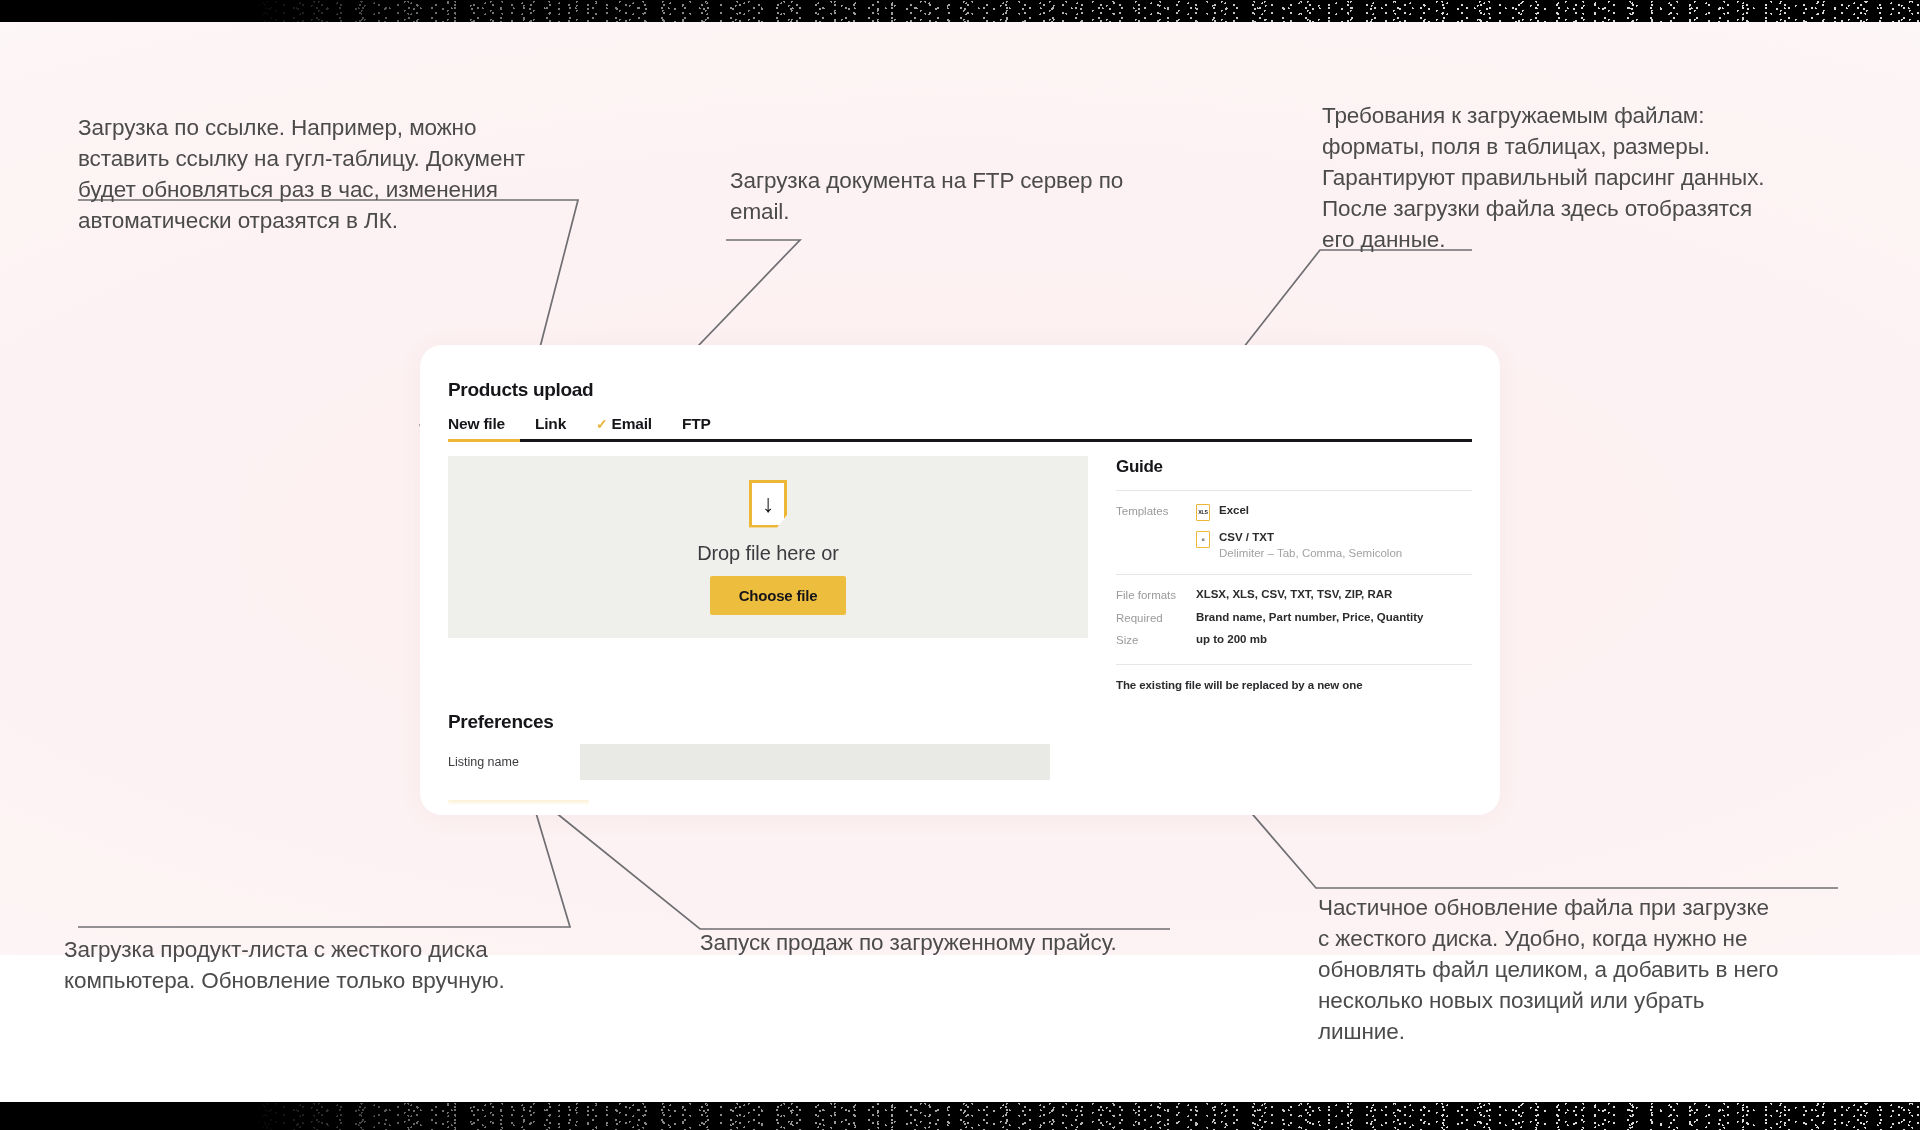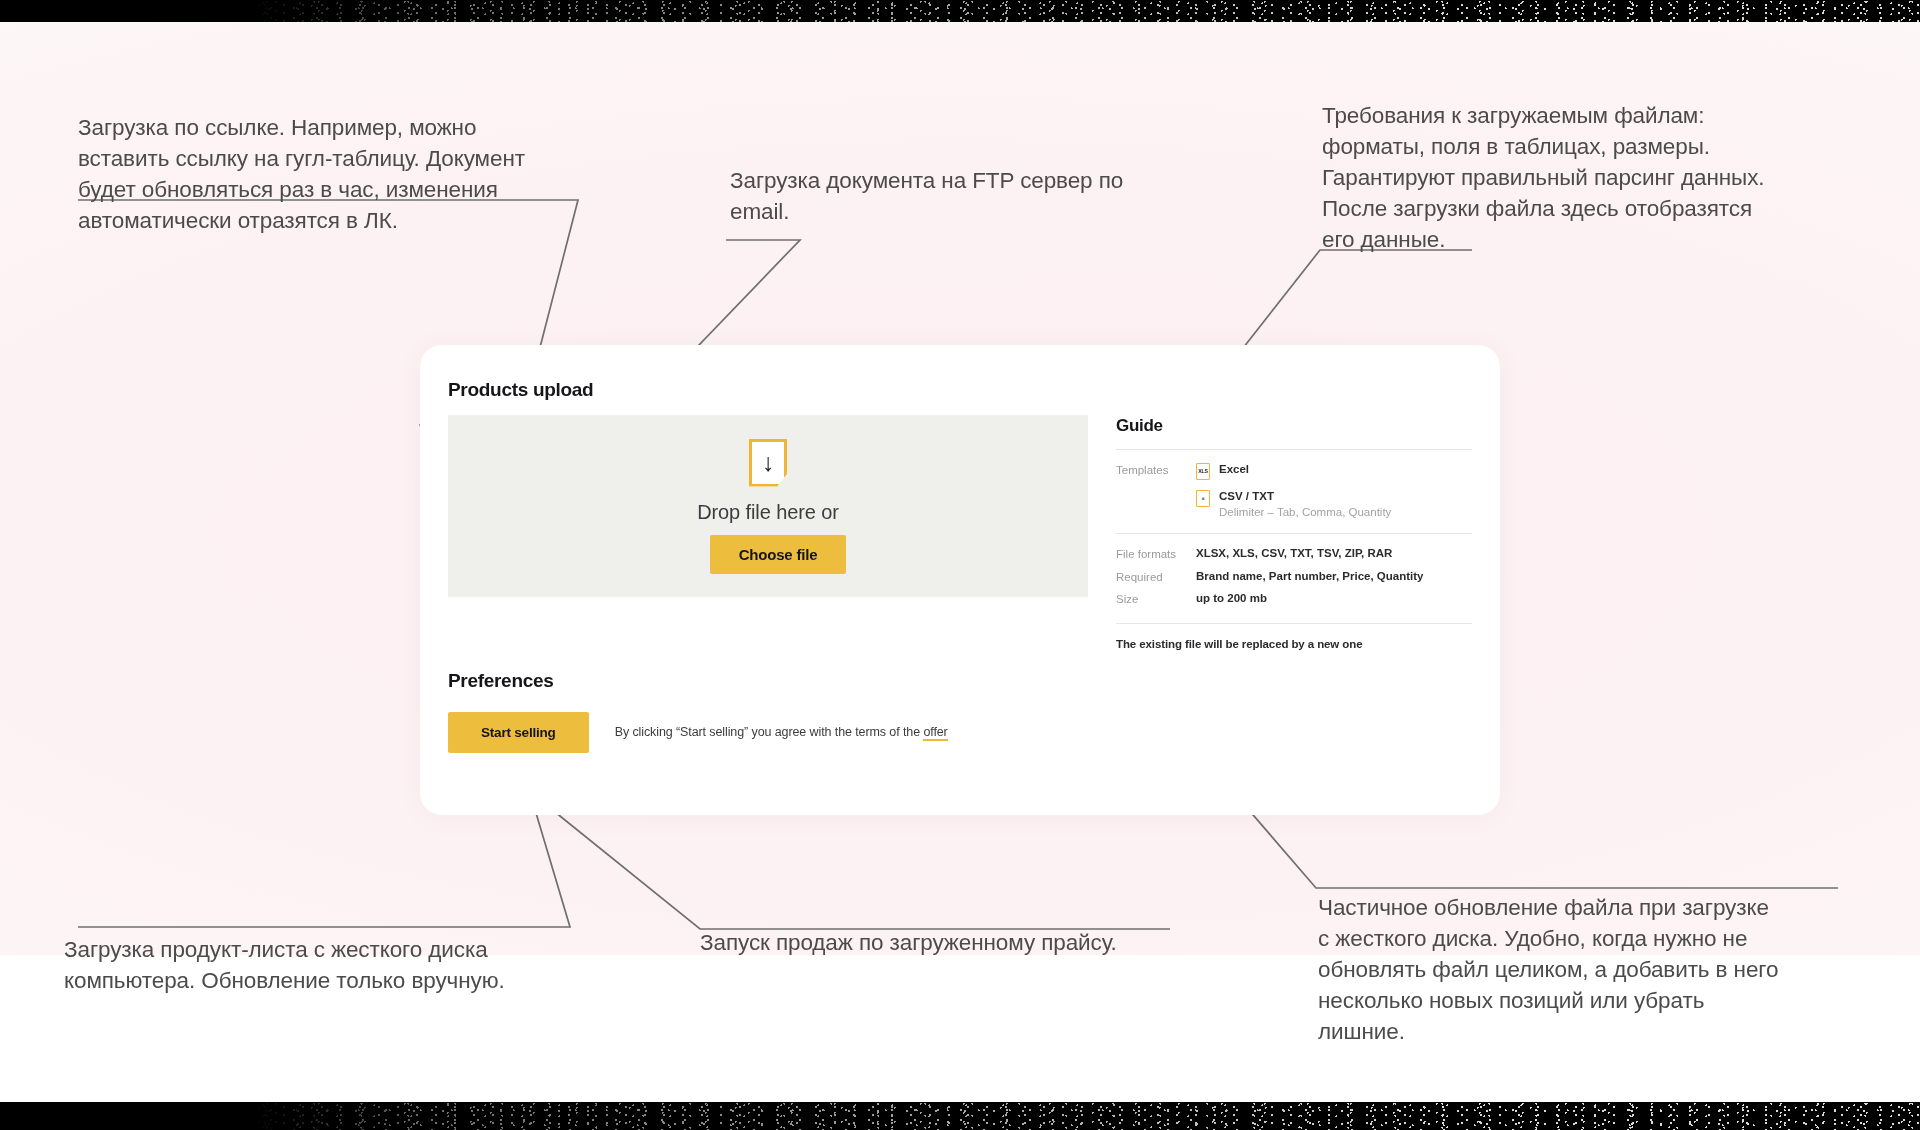--- a/index.html
+++ b/index.html
@@ -231,20 +231,38 @@
 с жесткого диска. Удобно, когда нужно не
 обновлять файл целиком, а добавить в него
 несколько новых позиций или убрать
 лишние.</div>
 
   <div class="card">
     <div class="card-inner">
 
       <h1 class="card-title">Products upload</h1>
 
+      <nav class="tabs">
+        <div class="tab">
+          <span>New file</span>
+        </div>
+        <div class="tab">
+          <span>Link</span>
+        </div>
+        <div class="tab">
+          <span class="check">✓</span>
+          <span>Email</span>
+        </div>
+        <div class="tab">
+          <span>FTP</span>
+        </div>
+        <div class="tab-rule">
+          <div class="active-seg"></div>
+        </div>
+      </nav>
 
       <div class="cols">
 
         <div class="col-left">
           <div class="dropzone">
             <div class="file-glyph">
               <div class="sheet"></div>
               <div class="arrow">↓</div>
             </div>
             <div class="drop-text">Drop file here or</div>
@@ -266,21 +284,21 @@
                   <span>XLS</span>
                 </div>
                 <div>Excel</div>
               </div>
               <div class="tmpl-row" style="margin-top:9px;">
                 <div class="doc-ico">
                   <span>≡</span>
                 </div>
                 <div>
                   <div>CSV / TXT</div>
-                  <span class="sub">Delimiter – Tab, Comma, Quantity</span>
+                  <span class="sub">Delimiter – Tab, Comma, Semicolon</span>
                 </div>
               </div>
             </div>
           </div>
 
           <div class="guide-rule"></div>
 
           <div class="grow">
             <div class="lbl">File formats</div>
             <div class="val">XLSX, XLS, CSV, TXT, TSV, ZIP, RAR</div>
@@ -294,20 +312,24 @@
             <div class="val">up to 200 mb</div>
           </div>
 
           <div class="guide-rule" style="margin:16px 0 0 0;"></div>
           <div class="replace-note">The existing file will be replaced by a new one</div>
         </aside>
       </div>
 
       <h2 class="prefs-title">Preferences</h2>
 
+      <div class="pref-row">
+        <div class="pref-label">Listing name</div>
+        <input class="pref-input" type="text" placeholder="" style="">
+      </div>
 
       <div class="footer-row">
         <button class="btn-start">Start selling</button>
         <div class="terms">
           <span>By clicking “Start selling” you agree with the terms of the </span><span class="lnk">offer</span>
         </div>
       </div>
 
     </div>
     <div class="card-fade"></div>

